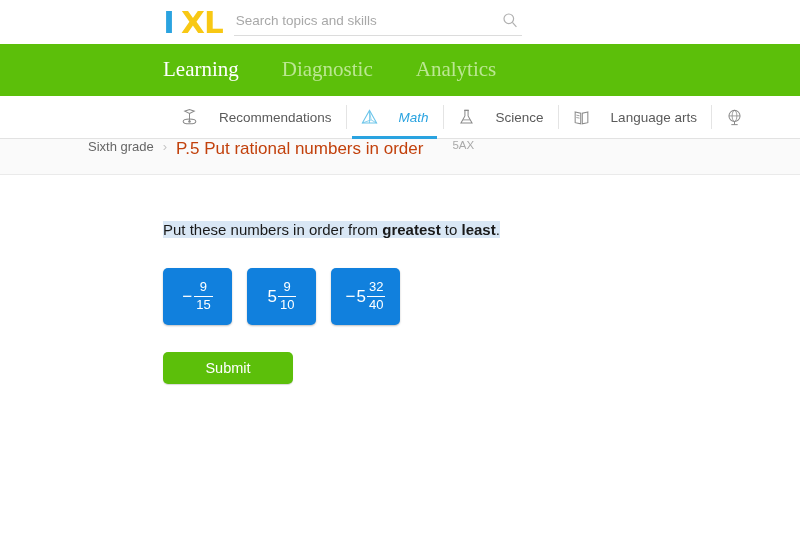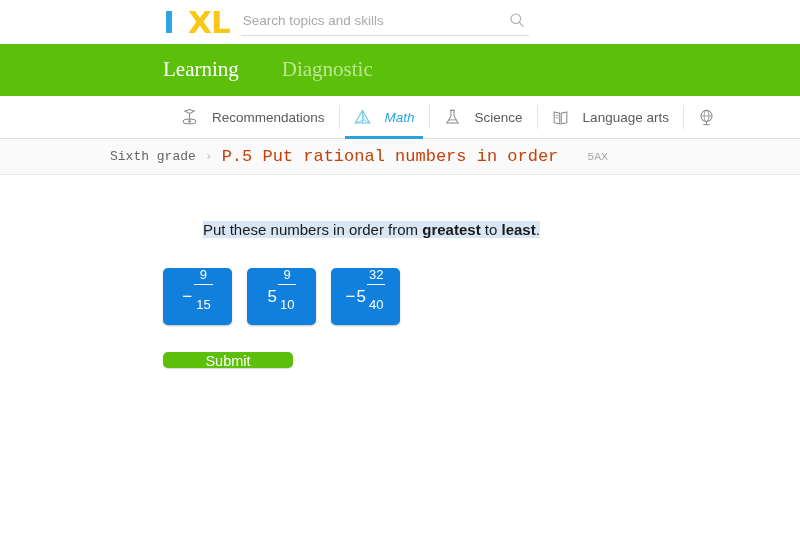--- a/index.html
+++ b/index.html
@@ -35,21 +35,21 @@
     display: inline-block;
     width: 11px;
     text-align: center;
   }
   .logo-xl {
     font-family: "DejaVu Sans", sans-serif;
     font-weight: bold;
     font-size: 31px;
     color: #f8c814;
     line-height: 1;
-    margin-left: 14px;
+    margin-left: 7px;
   }
 
   .search-wrap {
     margin-left: 11px;
     width: 288px;
     position: relative;
     border-bottom: 1px solid #dcdcdc;
     height: 28px;
     display: flex;
     align-items: center;
@@ -109,21 +109,21 @@
     background: #ffffff;
     display: flex;
     align-items: stretch;
     padding-left: 166px;
     border-bottom: 1px solid #e2e2e2;
     position: relative;
   }
   .subitem {
     display: flex;
     align-items: center;
-    gap: 13px;
+    gap: 20px;
     padding: 9px 14px;
     font-size: 13.5px;
     color: #5a5a5a;
     cursor: pointer;
     position: relative;
     white-space: nowrap;
   }
   .subitem + .subitem::before {
     content: "";
     position: absolute;
@@ -140,24 +140,22 @@
     background: #2aa3e0;
   }
   .subicon { width: 19px; height: 19px; display: block; }
 
   
   .crumbbar {
     height: 36px;
     background: #fafafa;
     border-bottom: 1px solid #eaeaea;
     display: flex;
-    align-items: center;
-    padding-left: 110px;
+    padding-left: 88px;
     gap: 9px;
-    font-family: Liberation Mono, monospace;
   }
   .crumb-grade {
     font-size: 13px;
     color: #666;
     cursor: pointer;
   }
   .crumb-sep {
     color: #c5c5c5;
     font-size: 13px;
   }
@@ -174,21 +172,20 @@
 
   
   .content { padding-left: 163px; padding-top: 44px; }
 
   .question {
     font-size: 15px;
     color: #1a1a1a;
     background: #d9e7f5;
     display: inline;
     line-height: 22px;
-    margin-left: 40px;
   }
   .question b { font-weight: bold; }
 
   .cards {
     display: flex;
     gap: 15px;
     margin-top: 27px;
   }
   .card {
     width: 69px;
@@ -219,26 +216,26 @@
     line-height: 1.15;
   }
   .frac .num { padding: 0 2px; }
   .frac .bar {
     width: 100%;
     min-width: 15px;
     height: 1.5px;
     background: #ffffff;
     margin: 1px 0;
   }
-  .frac .den { padding: 12px 2px; text-align: center; }
+  .frac .den { padding: 0 2px; text-align: center; }
 
   .submit {
     margin-top: 27px;
     width: 130px;
-    height: 16px;
+    height: 32px;
     background: #5cbf0a;
     border: none;
     border-radius: 5px;
     color: #ffffff;
     font-size: 14.5px;
     font-family: "Liberation Sans", sans-serif;
     cursor: pointer;
     box-shadow: 0 1px 1px rgba(0,0,0,0.15);
   }
 </style>
@@ -255,20 +252,21 @@
     <svg class="search-icon" viewBox="0 0 20 20">
       <circle cx="8.5" cy="8.5" r="6" fill="none" stroke="#b0b0b0" stroke-width="1.5"></circle>
       <line x1="13" y1="13" x2="18" y2="18.5" stroke="#b0b0b0" stroke-width="1.5"></line>
     </svg>
   </div>
 </div>
 
 <div class="greenbar">
   <div class="greenitem active">Learning</div>
   <div class="greenitem">Diagnostic</div>
+  <div class="greenitem">Analytics</div>
 </div>
 
 <div class="subnav">
 
   <div class="subitem">
     <svg class="subicon" viewBox="0 0 24 24">
       <ellipse cx="12" cy="17" rx="8" ry="3" fill="none" stroke="#8a8a8a" stroke-width="1.3"></ellipse>
       <path d="M12 17 L12 7" stroke="#8a8a8a" stroke-width="1.3" fill="none"></path>
       <path d="M12 7 L18 4 L12 2 L6 4 Z" fill="none" stroke="#8a8a8a" stroke-width="1.3"></path>
       <circle cx="12" cy="17" r="1.6" fill="#8a8a8a"></circle>

